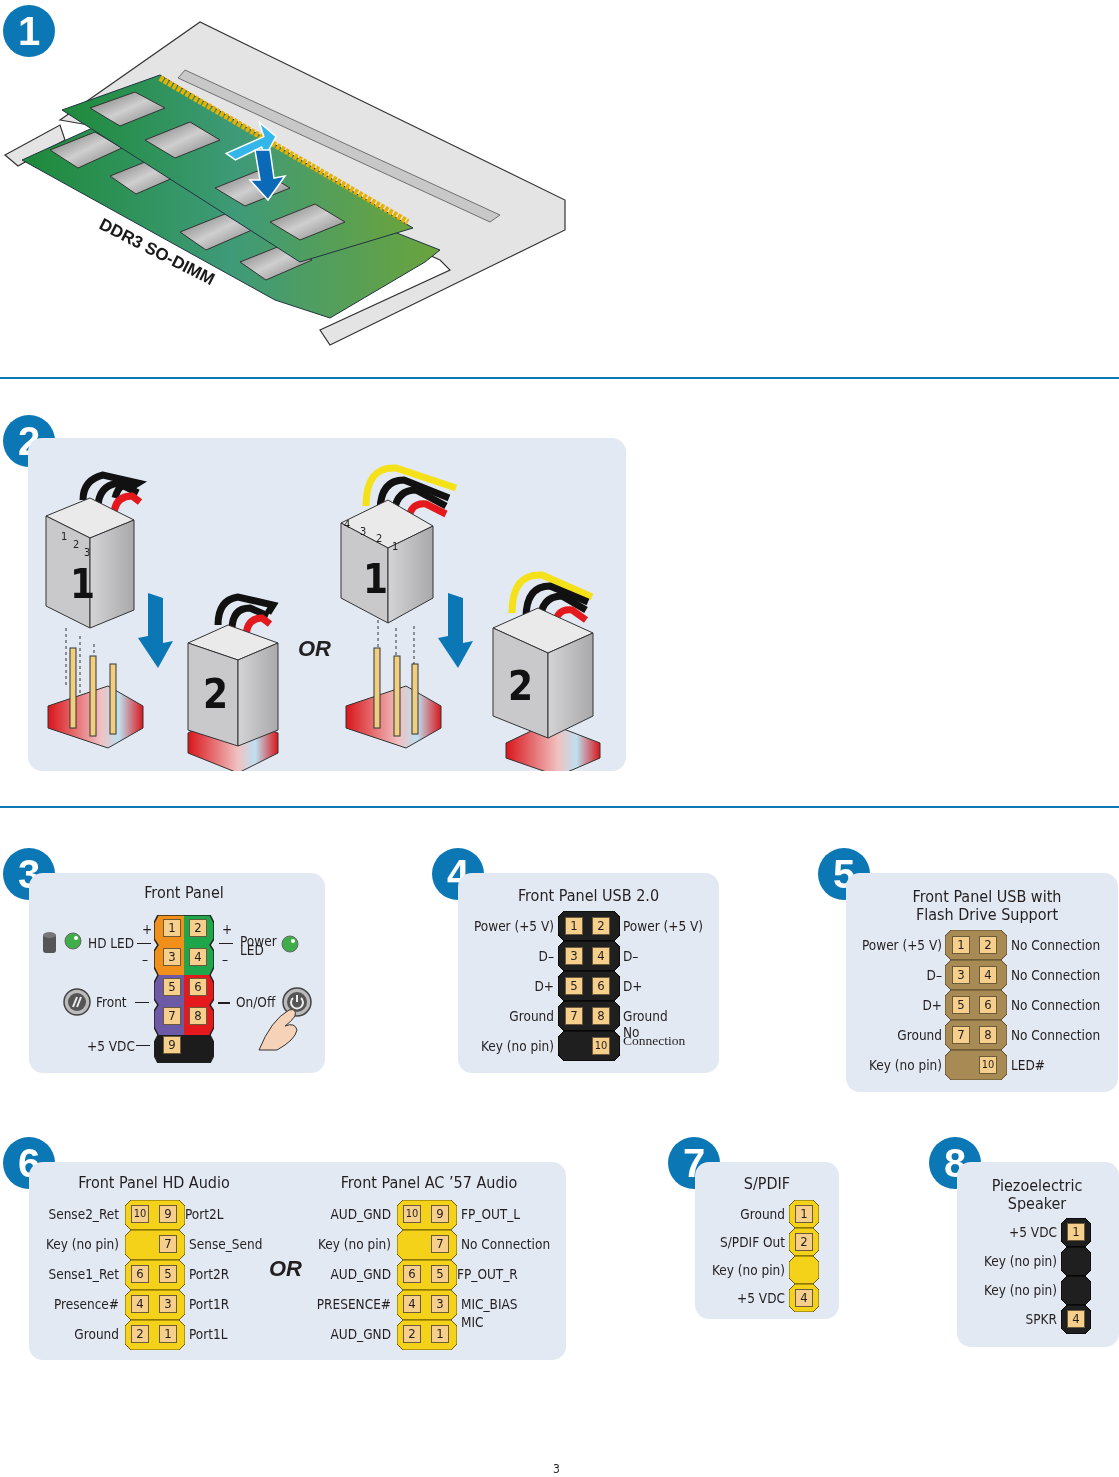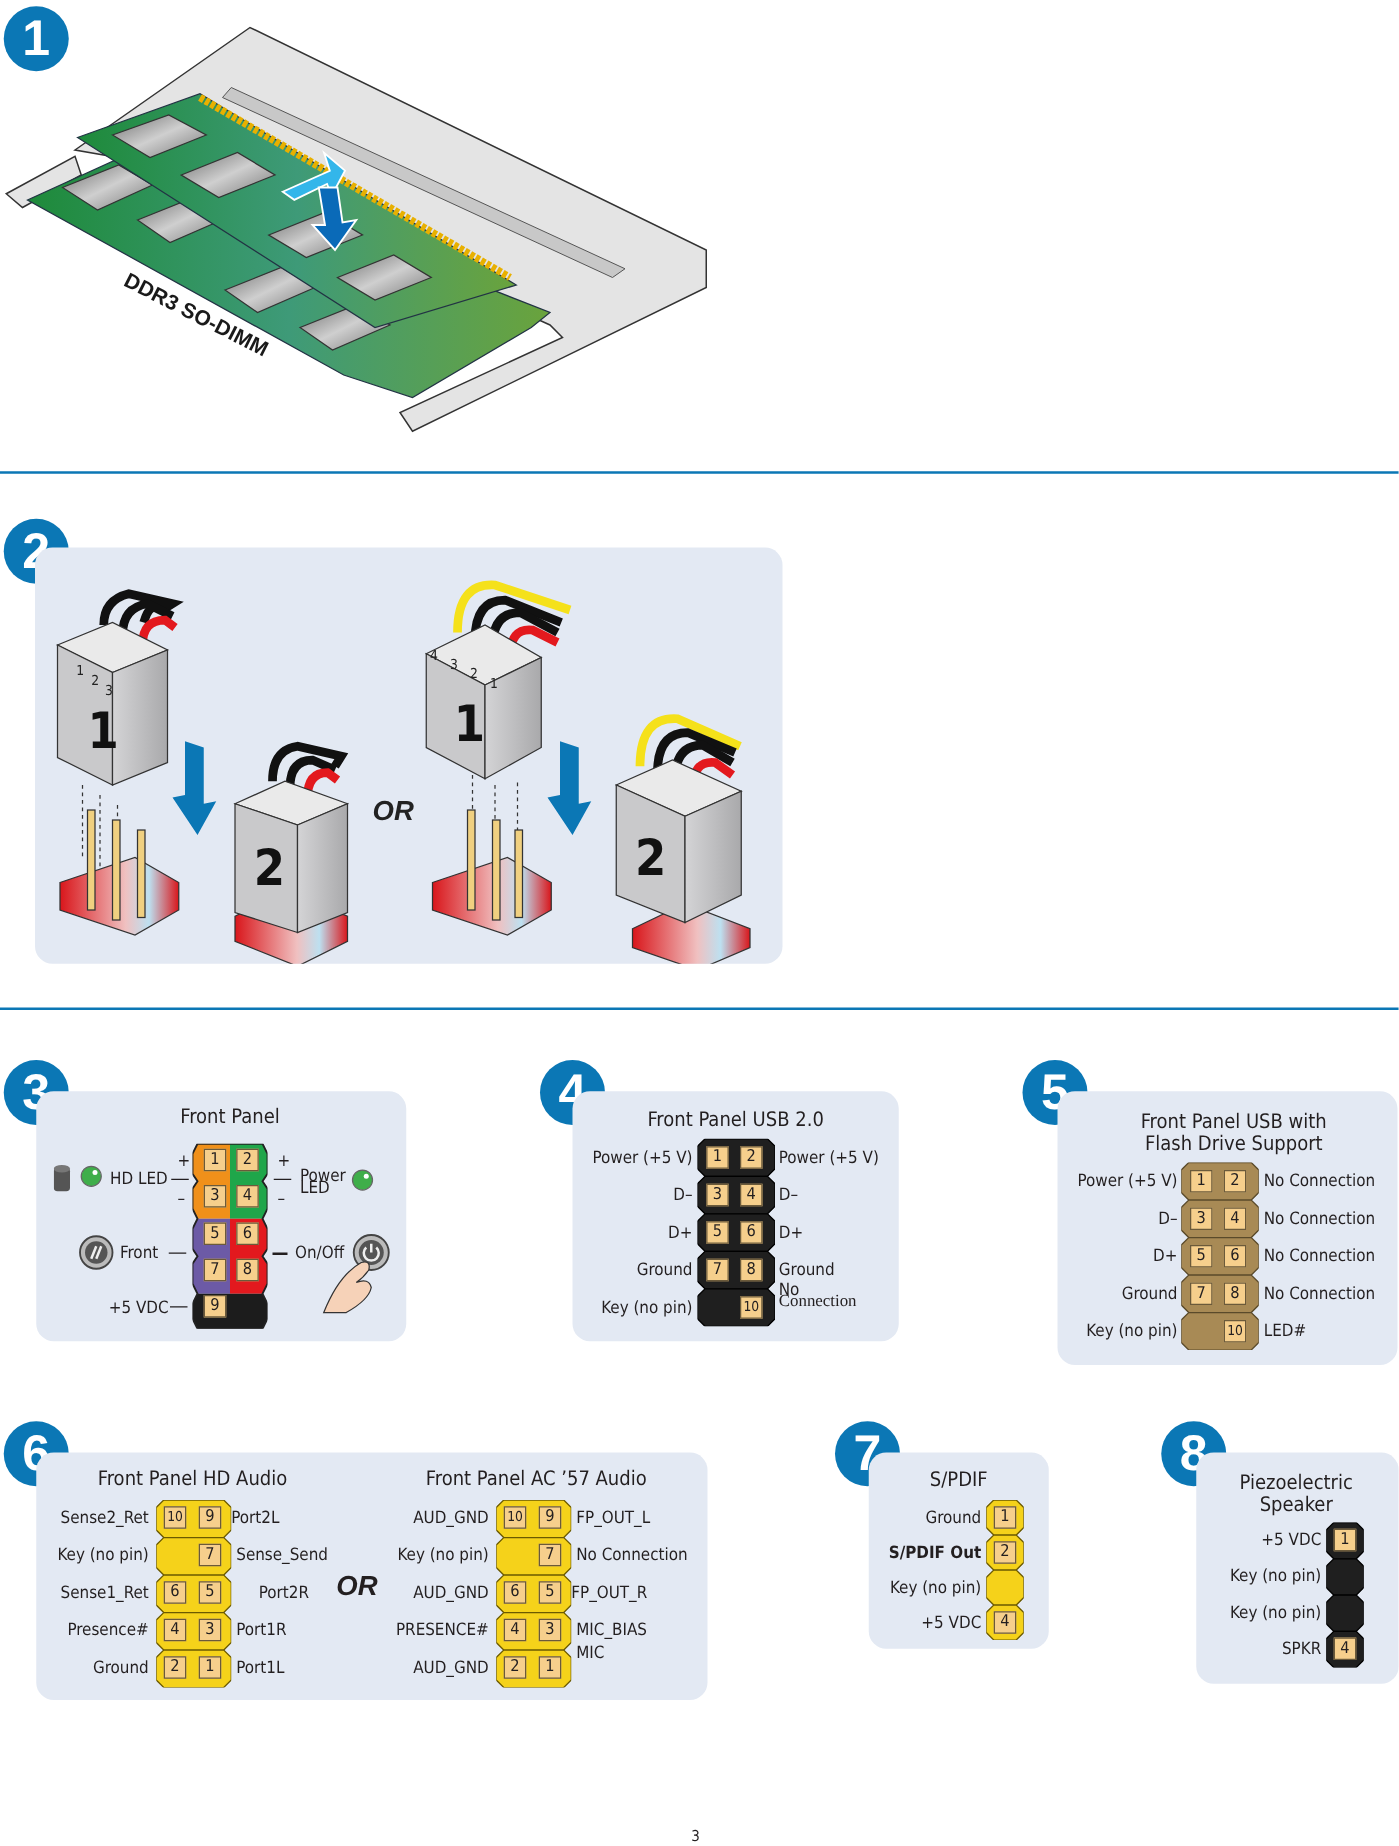--- a/index.html
+++ b/index.html
@@ -317,21 +317,21 @@
       <div class="lbl r" style="right:447px;top:44px;">Sense2_Ret</div>
       <div class="pin sm" style="left:102px;top:43px;">10</div>
       <div class="pin" style="left:130px;top:43px;">9</div>
       <div class="lbl" style="left:156px;top:44px;">Port2L</div>
       <div class="lbl r" style="right:447px;top:74px;">Key (no pin)</div>
       <div class="pin" style="left:130px;top:73px;">7</div>
       <div class="lbl" style="left:160px;top:74px;">Sense_Send</div>
       <div class="lbl r" style="right:447px;top:104px;">Sense1_Ret</div>
       <div class="pin" style="left:102px;top:103px;">6</div>
       <div class="pin" style="left:130px;top:103px;">5</div>
-      <div class="lbl" style="left:160px;top:104px;margin-left:18px;">Port2R</div>
+      <div class="lbl" style="left:160px;top:104px;">Port2R</div>
       <div class="lbl r" style="right:447px;top:134px;">Presence#</div>
       <div class="pin" style="left:102px;top:133px;">4</div>
       <div class="pin" style="left:130px;top:133px;">3</div>
       <div class="lbl" style="left:160px;top:134px;">Port1R</div>
       <div class="lbl r" style="right:447px;top:164px;">Ground</div>
       <div class="pin" style="left:102px;top:163px;">2</div>
       <div class="pin" style="left:130px;top:163px;">1</div>
       <div class="lbl" style="left:160px;top:164px;">Port1L</div>
       <div class="lbl r" style="right:175px;top:44px;">AUD_GND</div>
       <div class="pin sm" style="left:374px;top:43px;">10</div>
@@ -361,21 +361,21 @@
     <g fill="#f5d21a" stroke="#6b5a00">
       <polygon points="6,0 24,0 30,6 30,22 24,28 6,28 0,22 0,6"></polygon>
       <polygon points="6,28 24,28 30,34 30,50 24,56 6,56 0,50 0,34"></polygon>
       <polygon points="6,56 24,56 30,62 30,78 24,84 6,84 0,78 0,62"></polygon>
       <polygon points="6,84 24,84 30,90 30,106 24,112 6,112 0,106 0,90"></polygon>
     </g>
   </svg>
   <div id="spdif-rows">
       <div class="lbl r" style="right:54px;top:44px;">Ground</div>
       <div class="pin" style="left:100px;top:43px;">1</div>
-      <div class="lbl r" style="right:54px;top:72px;font-weight:bold;">S/PDIF Out</div>
+      <div class="lbl r" style="right:54px;top:72px;">S/PDIF Out</div>
       <div class="pin" style="left:100px;top:71px;">2</div>
       <div class="lbl r" style="right:54px;top:100px;">Key (no pin)</div>
       <div class="lbl r" style="right:54px;top:128px;">+5 VDC</div>
       <div class="pin" style="left:100px;top:127px;">4</div>
     </div>
 </div>
 
 <div class="panel" style="left:957px;top:1162px;width:162px;height:185px;">
   <div class="ptitle" style="left:0;top:14px;width:160px;">Piezoelectric</div>
   <div class="ptitle" style="left:0;top:32px;width:160px;">Speaker</div>

